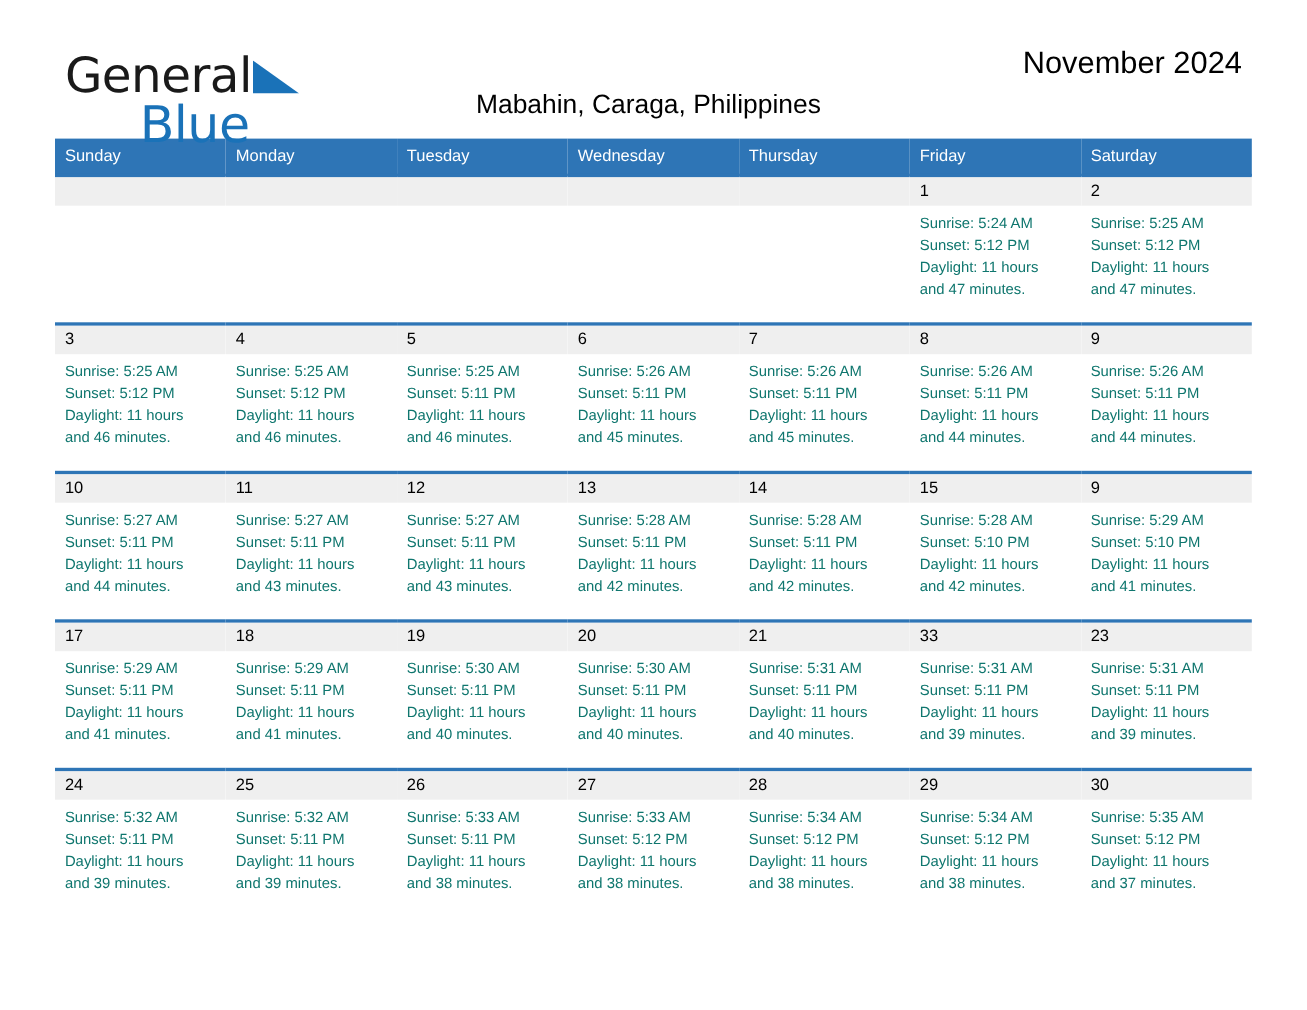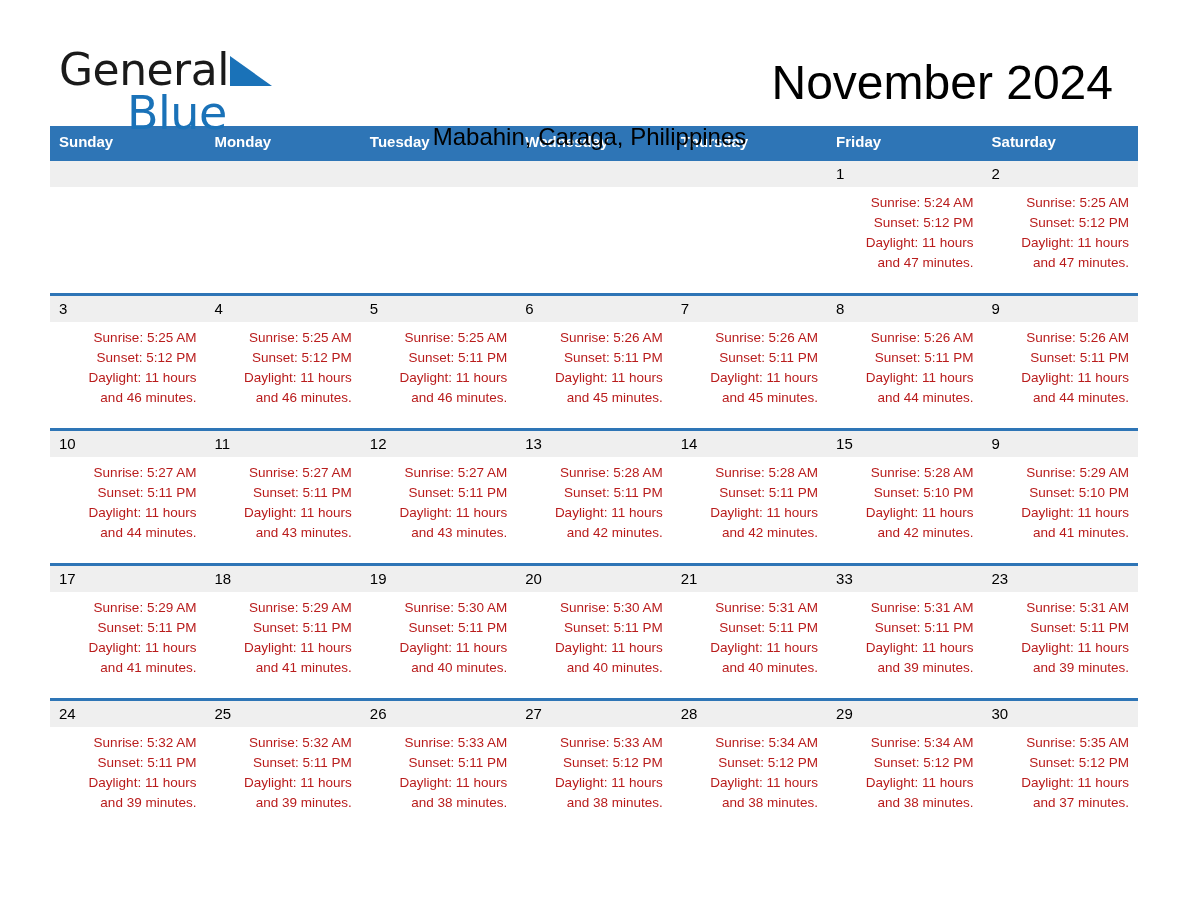--- a/index.html
+++ b/index.html
@@ -65,26 +65,26 @@
     color: #1a72b8;
     font-family: "DejaVu Sans", sans-serif;
     font-weight: 400;
   }
 
   .title-block {
     text-align: right;
     padding-right: 9px;
   }
   .cal-title {
-    font-size: 48px;
+    font-size: 28px;
     font-weight: 400;
     color: #000;
     letter-spacing: 0px;
     line-height: 1.05;
-    margin: 16px;
+    margin: 0;
   }
   .cal-subtitle {
     font-size: 24px;
     font-weight: 400;
     color: #000;
     line-height: 1.1;
     margin: 12px 0 16px 0;
     text-align: center;
   }
 
@@ -94,21 +94,21 @@
     border-collapse: collapse;
     table-layout: fixed;
     margin-top: 18px;
   }
   .calendar col { width: 155.43px; }
 
   thead th {
     background: #2e75b6;
     color: #ffffff;
     font-size: 15px;
-    font-weight: 700;
+    font-weight: 400;
     text-align: left;
     padding: 7px 0 8px 9px;
     height: 31px;
     border: none;
   }
 
   tbody td {
     vertical-align: top;
     padding: 0;
     border-top: 3px solid #2e75b6;
@@ -125,22 +125,21 @@
     line-height: 26px;
     padding-left: 9px;
     color: #000;
   }
   .daynum.empty { color: transparent; }
 
   .cell-body {
     padding: 6px 9px 0 9px;
     font-size: 13.5px;
     line-height: 20px;
-    color: #b91c1c;
-    text-align: right;
+    color: #0f766e;
   }
   .cell-body div { white-space: nowrap; }
 </style>
 </head>
 <body>
 
 <div class="page">
 
   <div class="header">
 

